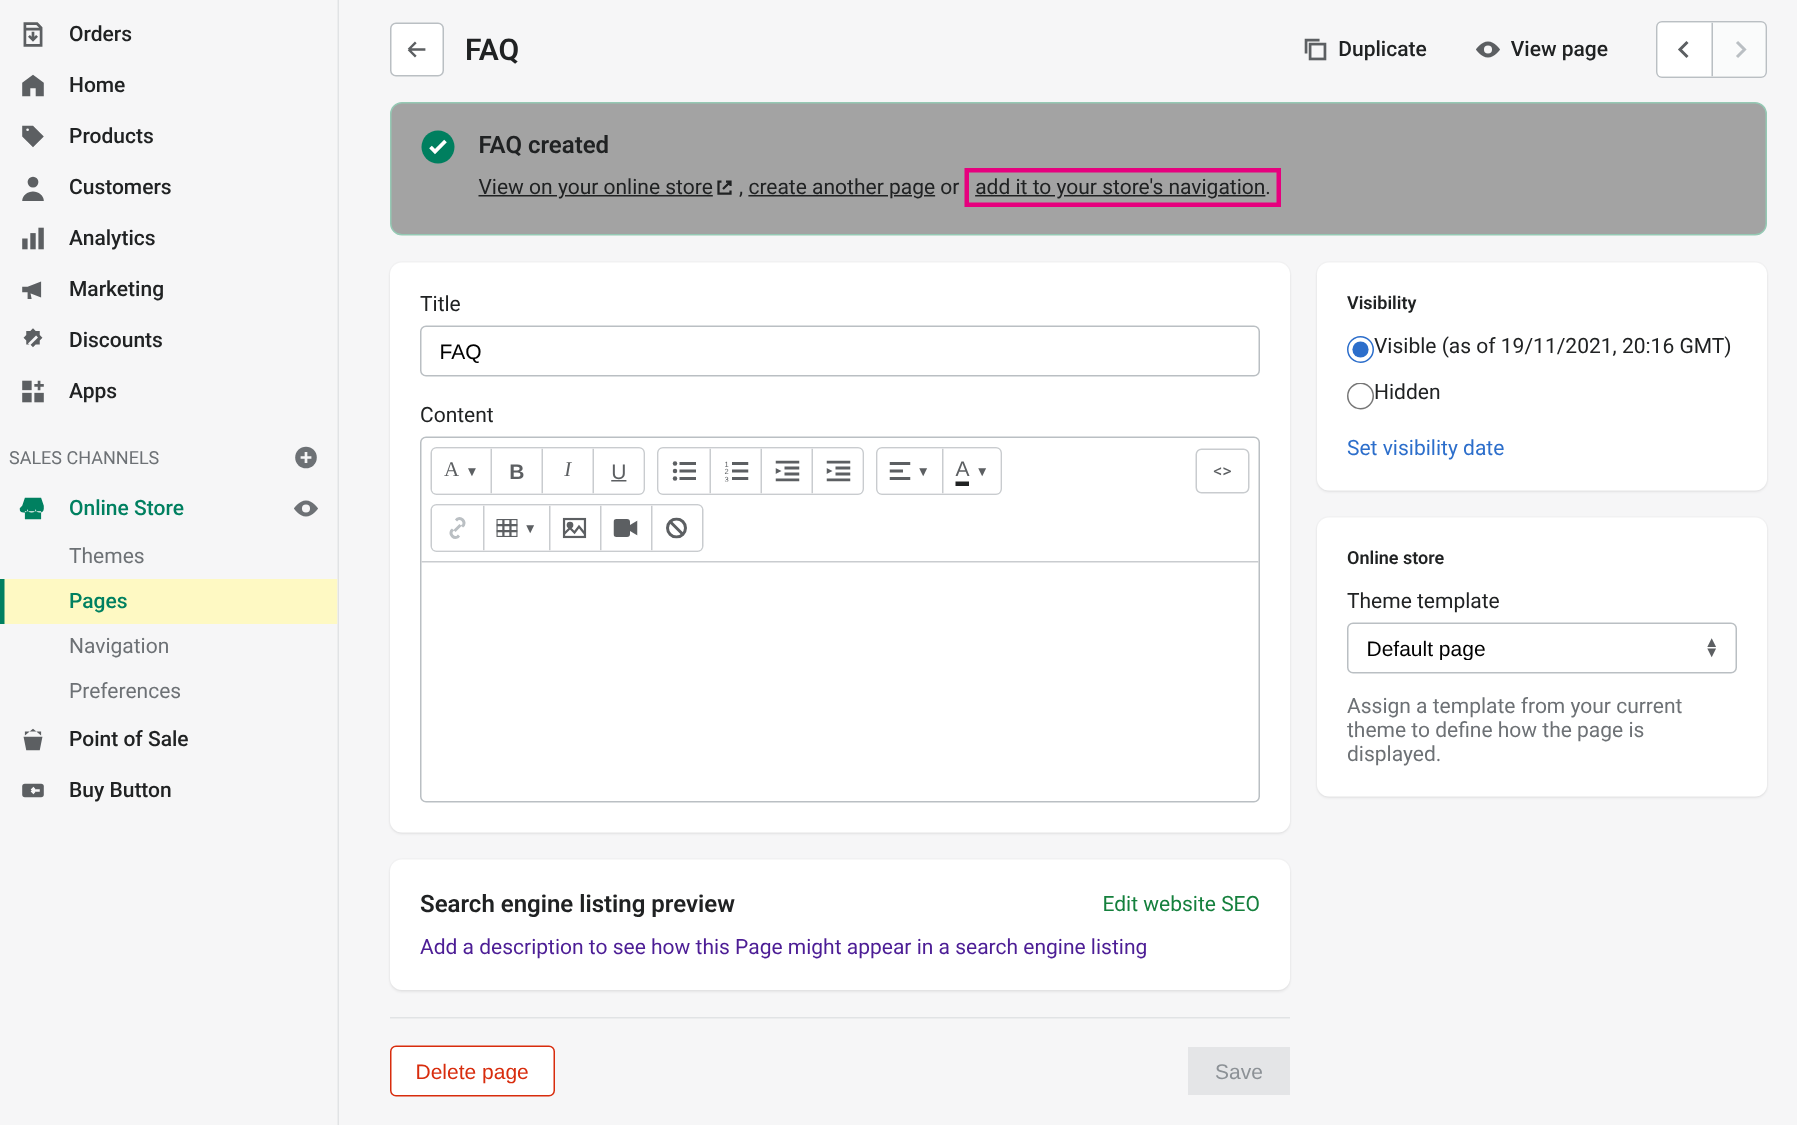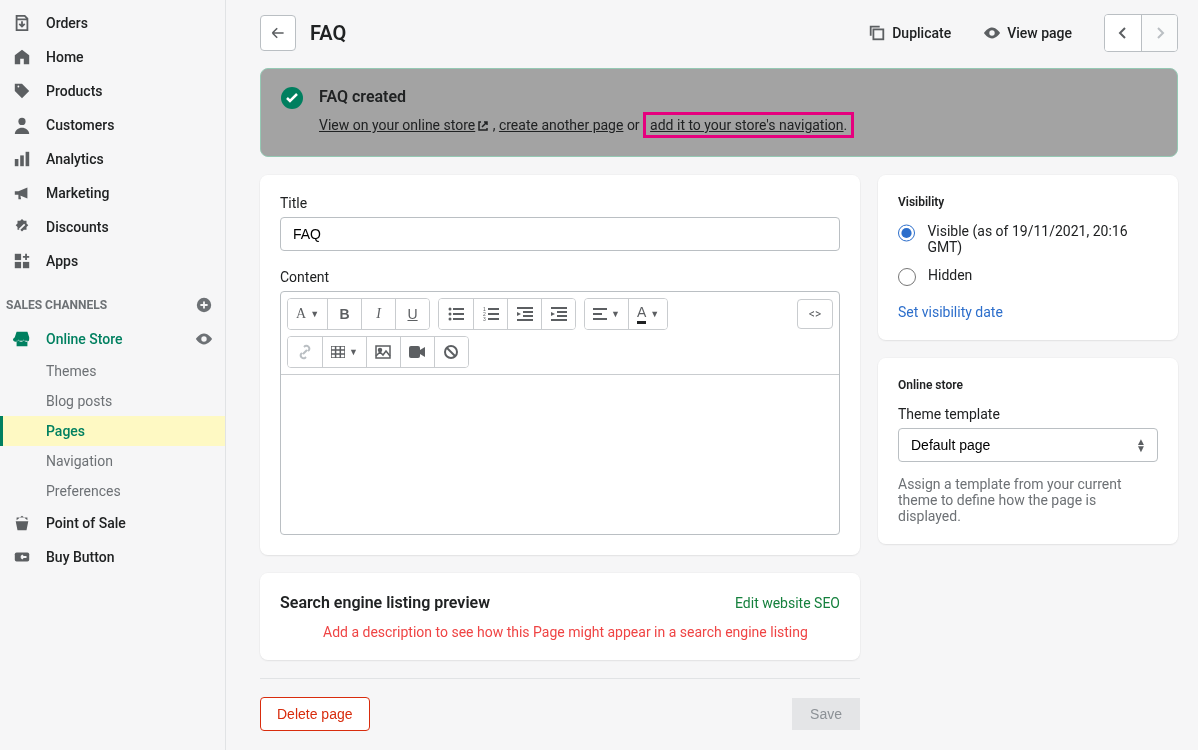--- a/index.html
+++ b/index.html
@@ -38,21 +38,21 @@
     align-items: center;
     justify-content: center;
     color: #5c5f62;
   }
   .nav-section-title {
     display: flex;
     align-items: center;
     justify-content: space-between;
     padding: 18px 12px 8px 6px;
     font-size: 12px;
-    font-weight: 700;
+    font-weight: 400;
     color: #6d7175;
     text-transform: uppercase;
   }
   .nav-section-title .plus-icon {
     color: #6d7175;
     width: 18px; height: 18px;
     display:flex;align-items:center;justify-content:center;
   }
   .nav-item.sub {
     padding-left: 46px;
@@ -259,28 +259,27 @@
 
   
   .seo-head {
     display:flex;
     align-items:center;
     justify-content:space-between;
     margin-bottom: 12px;
   }
   .seo-head h3 { font-size:16px; font-weight:600; }
   .seo-head a { color:#15803d; text-decoration:none; cursor:pointer; font-size:14px; }
-  .seo-desc { color:#ef4444;margin-left:43px; }
+  .seo-desc { color:#4c1d95; }
 
   
   .side-title { font-size:12px; font-weight:600; margin-bottom:14px; }
   .radio-item {
     display:flex;
     align-items:flex-start;
-    gap:12px;
     margin-bottom:12px;
     cursor:pointer;
   }
   .radio-item input[type=radio] {
     width:18px; height:18px; accent-color:#2c6ecb;
     margin-top:1px;
   }
   .link-action {
     color:#2c6ecb;
     text-decoration:none;
@@ -444,23 +443,20 @@
       </span>
     <span>Online Store</span>
     <span class="eye">
         <svg width="18" height="18" viewBox="0 0 20 20" fill="currentColor">
           <path d="M10 4C5 4 1 10 1 10s4 6 9 6 9-6 9-6-4-6-9-6zm0 9a3 3 0 1 1 0-6 3 3 0 0 1 0 6z"></path>
         </svg>
       </span>
   </div>
   <div class="nav-item sub">
       <span>Themes</span>
-    </div>
-  <div class="nav-item sub">
-      <span>Blog posts</span>
     </div>
   <div class="nav-item sub active">
       <span>Pages</span>
     </div>
   <div class="nav-item sub">
       <span>Navigation</span>
     </div>
   <div class="nav-item sub">
       <span>Preferences</span>
     </div>

